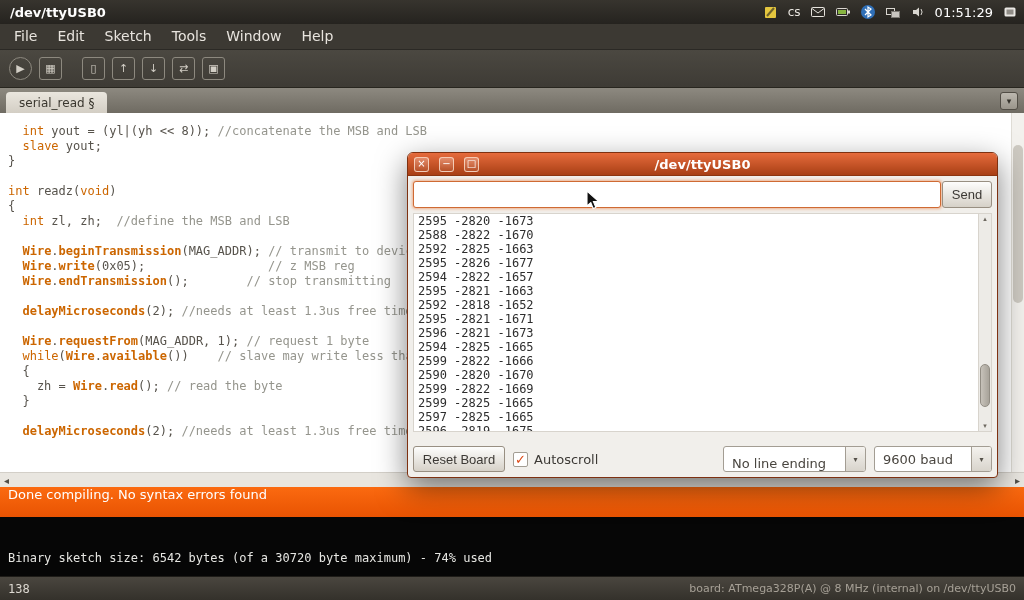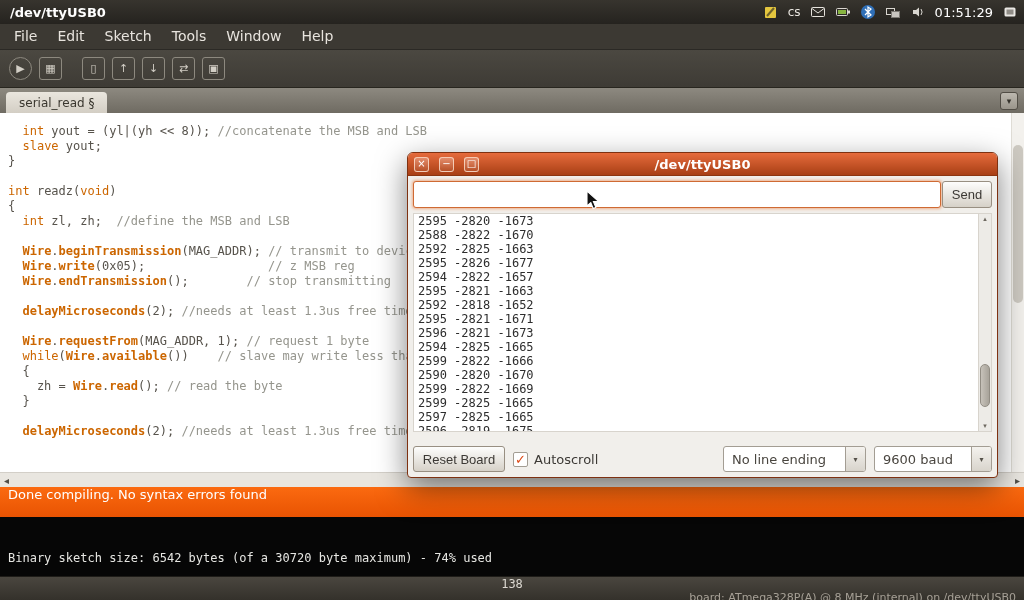--- a/index.html
+++ b/index.html
@@ -61,21 +61,21 @@
   
   .statusbar { position:absolute; top:487px; left:0; right:0; height:30px;
                background:linear-gradient(#fb6a10,#e85302); color:#fff; font-size:13px;
                display:flex; align-items:flex-start; padding:0 8px; }
   .console { position:absolute; top:517px; left:0; right:0; height:59px; background:#060606;
              color:#e6e6e2; font-family:"DejaVu Sans Mono", monospace; font-size:12px;
              padding:34px 8px 0; }
   .console-line { white-space:pre; height:15px; line-height:15px; }
   .footer { position:absolute; top:576px; left:0; right:0; height:24px;
             background:linear-gradient(#4a463f,#34312b); border-top:1px solid #1e1c18;
-            display:flex; align-items:center; padding:0 8px;flex-direction:column; }
+            display:flex; align-items:center; padding:0 8px; }
   .footer-line { color:#ddd9d2; font-size:12px; font-family:"DejaVu Sans Mono", monospace; }
   .footer-board { margin-left:auto; color:#a6a096; font-size:11px; }
 
   
   .dialog { position:absolute; left:407px; top:152px; width:591px; height:326px;
             background:#f1efeb; border:1px solid #7e3111; border-radius:6px 6px 4px 4px;
             box-shadow:0 10px 30px rgba(0,0,0,.5); z-index:10; }
   .titlebar { height:23px; background:linear-gradient(#e66b3c,#a83f15); border-radius:5px 5px 0 0;
               border-bottom:1px solid #8c3510; position:relative; display:flex; align-items:center; }
   .titlebar-buttons { display:flex; gap:10px; margin-left:6px; z-index:2; }
@@ -107,21 +107,21 @@
   .checkbox-wrap { display:flex; align-items:center; gap:6px; font-size:13px; color:#3c3935; }
   .checkbox { width:15px; height:15px; background:#fff; border:1px solid #a39d93; border-radius:2px;
               color:#dd4814; font-weight:bold; font-size:13px; line-height:13px; text-align:center; }
   .spacer { flex:1; }
   .combo { height:26px; border:1px solid #a39d93; border-radius:3px; background:#fff;
            display:flex; align-items:center; overflow:hidden; }
   .combo-text { padding:0 8px; flex:1; font-size:13px; color:#49453f; white-space:nowrap; }
   .combo-arrow { width:20px; align-self:stretch; border-left:1px solid #a39d93;
                  background:linear-gradient(#f4f2ee,#d8d4cc); display:flex; align-items:center;
                  justify-content:center; font-size:8px; color:#55514a; }
-  .combo.line-ending { width:143px; } .combo.baud { width:118px; }
+  .combo.line-ending { width:143px;align-items:flex-end; } .combo.baud { width:118px; }
 
   .cursor { position:absolute; left:586px; top:190px; z-index:30; }
 </style>
 </head>
 <body>
 
 <div class="screen">
 
   <header class="panel">
     <span class="panel-title">/dev/ttyUSB0</span>

